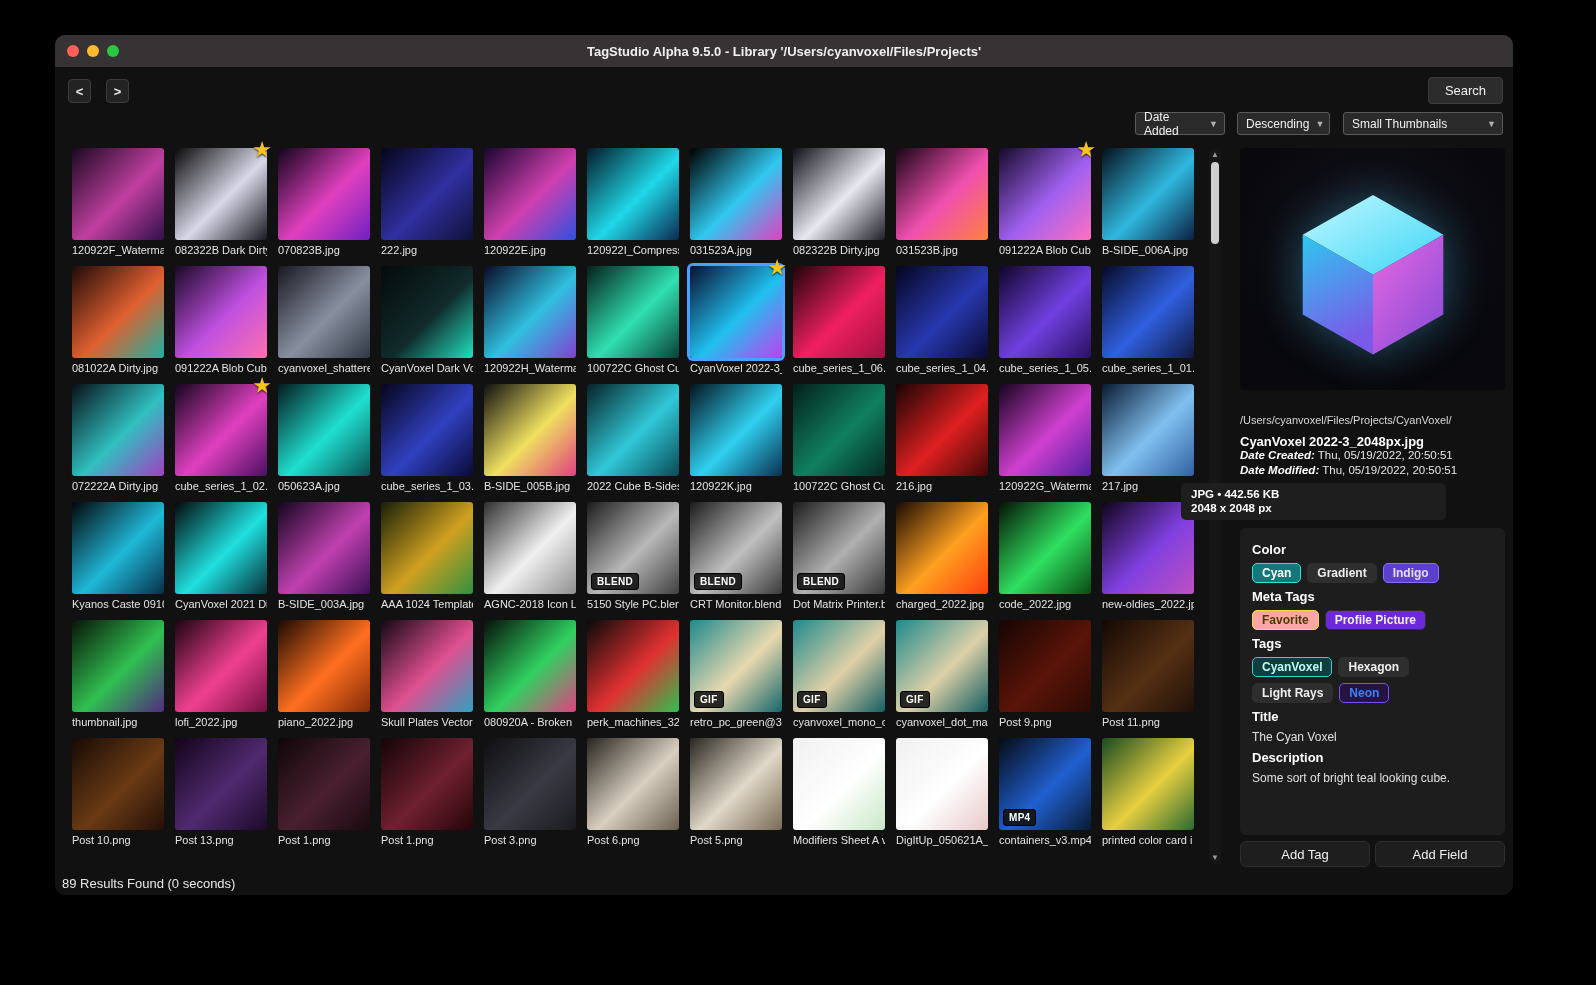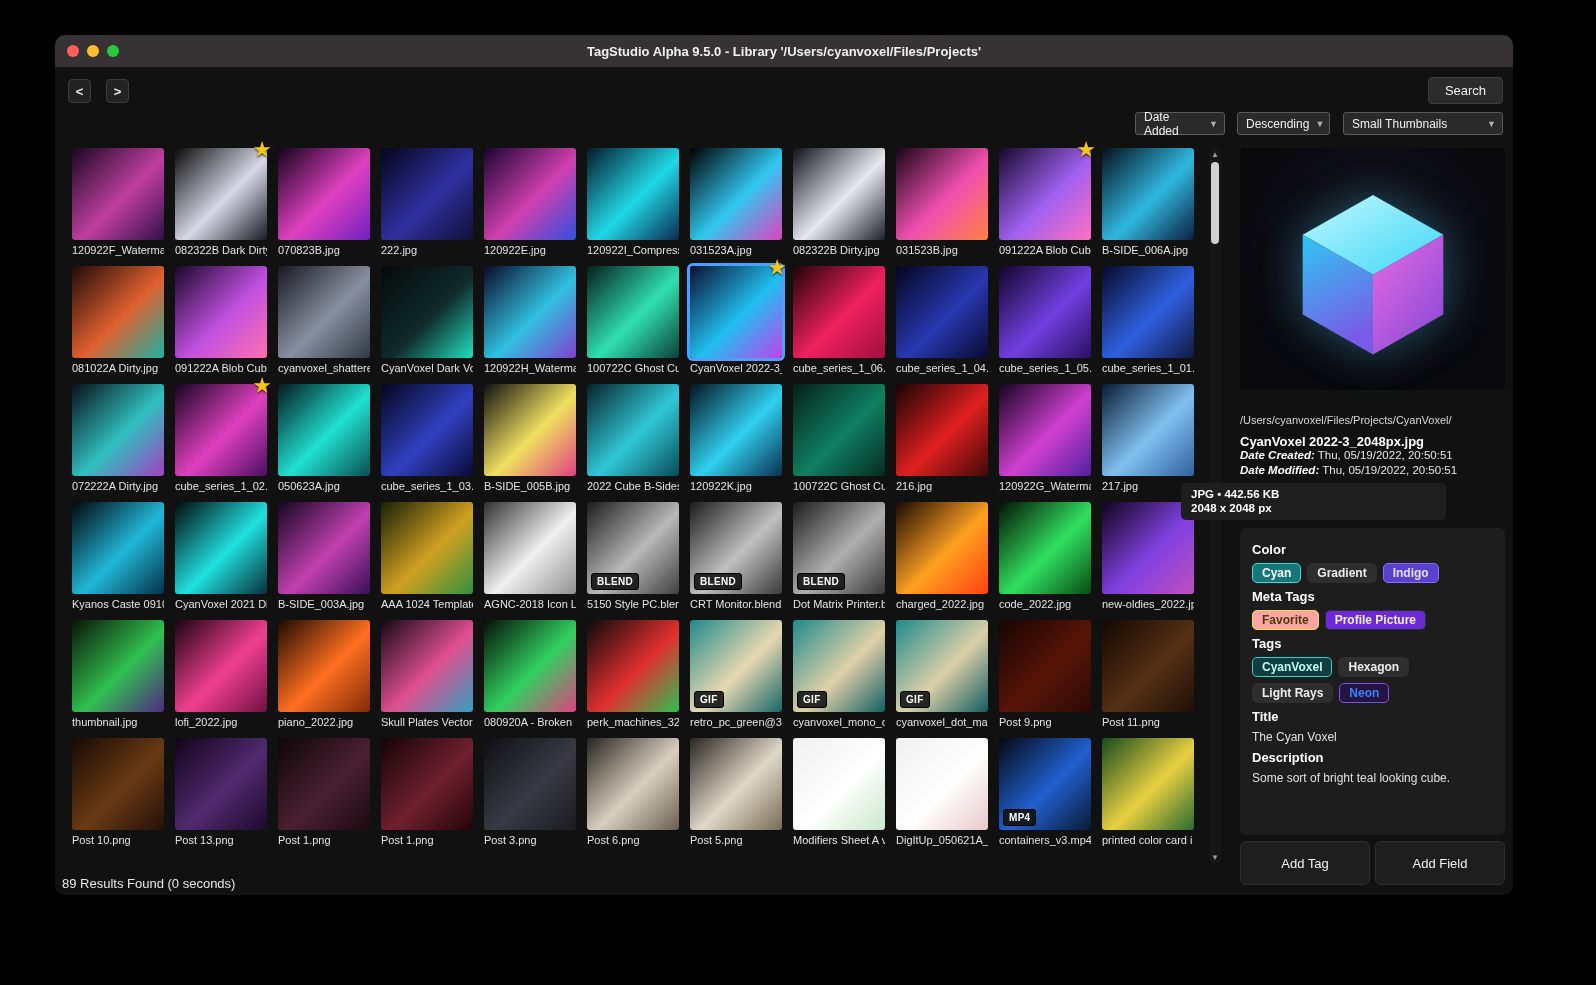--- a/index.html
+++ b/index.html
@@ -74,21 +74,21 @@
   .pv-info-line { font-size:11.5px; font-weight:bold; line-height:14px; }
 
   .pv-fields { position:absolute; left:1185px; top:493px; width:265px; height:307px; background:#1d1d1d; border-radius:6px;
                padding:8px 12px; overflow:hidden; }
   .field-heading { font-size:13px; font-weight:bold; color:#fff; margin:6px 0 6px; }
   .chip-row { display:flex; flex-wrap:wrap; gap:6px; margin-bottom:4px; }
   .chip { font-size:12px; font-weight:bold; padding:2px 9px; border-radius:5px; border:1.5px solid transparent;
           white-space:nowrap; cursor:pointer; }
   .field-value { font-size:12px; color:#e0e0e0; margin-bottom:2px; }
 
-  .pv-btn { position:absolute; top:806px; width:130px; height:44px; background:#1e1e1e; border:1px solid #2e2e2e;
+  .pv-btn { position:absolute; top:806px; width:130px; height:26px; background:#1e1e1e; border:1px solid #2e2e2e;
             border-radius:6px; color:#f0f0f0; font-size:13px; display:flex; align-items:center; justify-content:center; cursor:pointer; }
   .btn-add-tag { left:1185px; } .btn-add-field { left:1320px; }
 
   .statusbar { position:absolute; left:7px; top:841px; font-size:13px; color:#e8e8e8; }
 </style>
 </head>
 <body>
 
 <div class="window">
 

